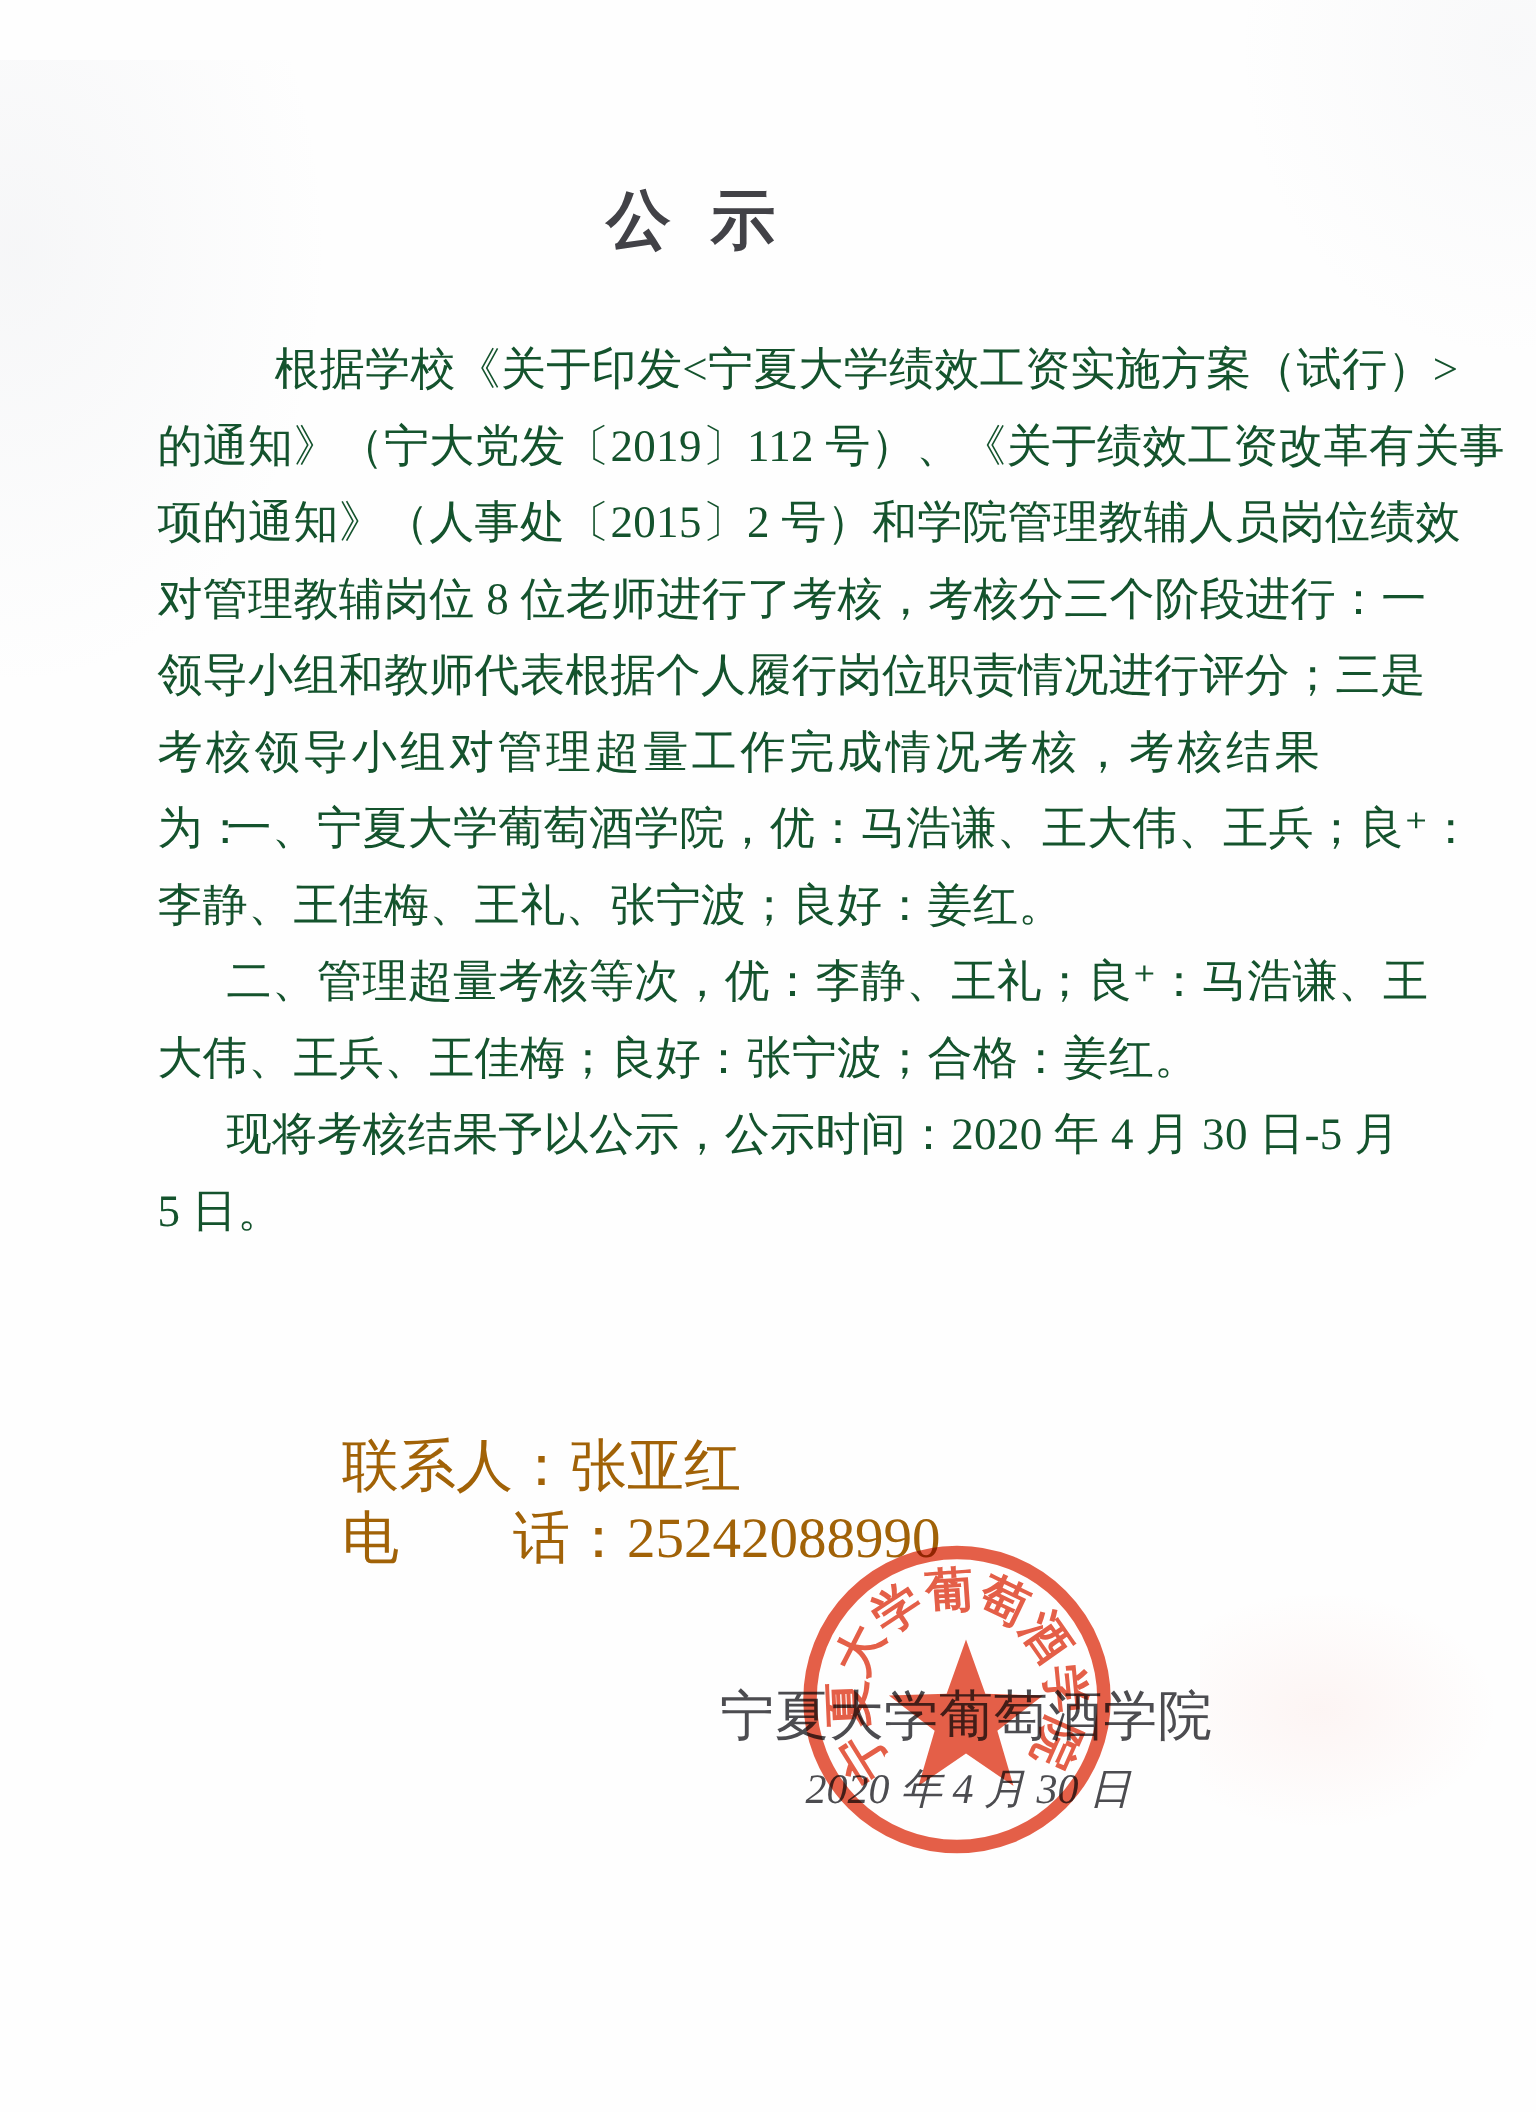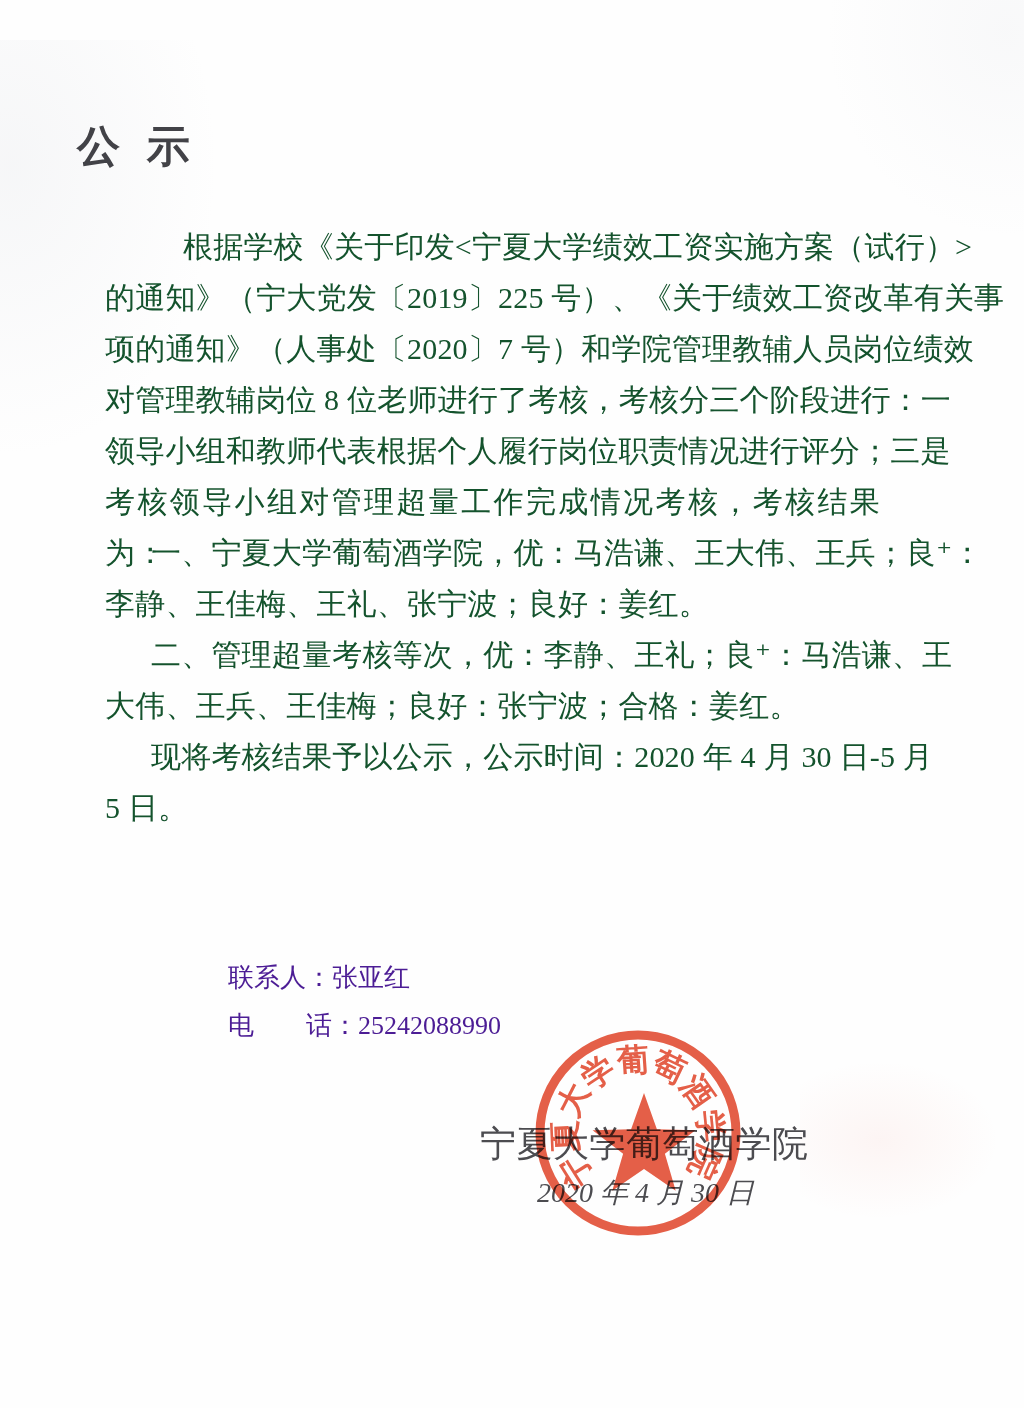--- a/index.html
+++ b/index.html
@@ -23,20 +23,21 @@
   .smudge.tr { right: -60px; top: -20px; width: 260px; height: 260px;
     background: radial-gradient(ellipse at 70% 20%, rgba(180,184,196,0.08), rgba(180,184,196,0) 70%); }
   .smudge.stamp-halo { left: 800px; top: 1060px; width: 200px; height: 160px;
     background: radial-gradient(ellipse at 40% 50%, rgba(235,120,105,0.07), rgba(235,120,105,0) 70%); }
 
   .doc-title {
     position: absolute;
     left: 105px;
     top: 118px;
     width: 775px;
+    text-align: center;
     transform: translateX(-28px);
     font-size: 43px;
     font-weight: 700;
     color: #424247;
     letter-spacing: 8px;
   }
 
   .body-block {
     position: absolute;
     left: 105px;
@@ -54,22 +55,22 @@
     letter-spacing: 0.2px;
   }
   .line.no-stretch { text-align-last: left; white-space: normal; }
   .line.ind-first { text-indent: 78px; }
   .line.ind-para  { text-indent: 46px; }
 
   .contact-block {
     position: absolute;
     left: 228px;
     top: 954px;
-    font-size: 26px;
-    color: #4c1d95;
+    font-size: 38px;
+    color: #a16207;
   }
   .contact-line { height: 48px; line-height: 48px; }
 
   .signoff {
     position: absolute;
     left: 0; top: 0;
     color: #4c4c50;
   }
   .signoff-org {
     position: absolute;
@@ -114,22 +115,22 @@
 <div class="page">
 
   <div class="smudge tl"></div>
   <div class="smudge tr"></div>
   <div class="smudge stamp-halo"></div>
 
   <div class="doc-title">公 示</div>
 
   <div class="body-block">
     <div class="line ind-first">根据学校《关于印发&lt;宁夏大学绩效工资实施方案（试行）&gt;</div>
-    <div class="line">的通知》（宁大党发〔2019〕225 号）、《关于绩效工资改革有关事</div>
-    <div class="line">项的通知》（人事处〔2020〕7 号）和学院管理教辅人员岗位绩效</div>
+    <div class="line">的通知》（宁大党发〔2019〕112 号）、《关于绩效工资改革有关事</div>
+    <div class="line">项的通知》（人事处〔2015〕2 号）和学院管理教辅人员岗位绩效</div>
     <div class="line">对管理教辅岗位 8 位老师进行了考核，考核分三个阶段进行：一</div>
     <div class="line">领导小组和教师代表根据个人履行岗位职责情况进行评分；三是</div>
     <div class="line no-stretch">考核领导小组对管理超量工作完成情况考核，考核结果为：</div>
     <div class="line ind-para">一、宁夏大学葡萄酒学院，优：马浩谦、王大伟、王兵；良⁺：</div>
     <div class="line no-stretch">李静、王佳梅、王礼、张宁波；良好：姜红。</div>
     <div class="line ind-para">二、管理超量考核等次，优：李静、王礼；良⁺：马浩谦、王</div>
     <div class="line no-stretch">大伟、王兵、王佳梅；良好：张宁波；合格：姜红。</div>
     <div class="line ind-para">现将考核结果予以公示，公示时间：2020 年 4 月 30 日-5 月</div>
     <div class="line no-stretch">5 日。</div>
   </div>

